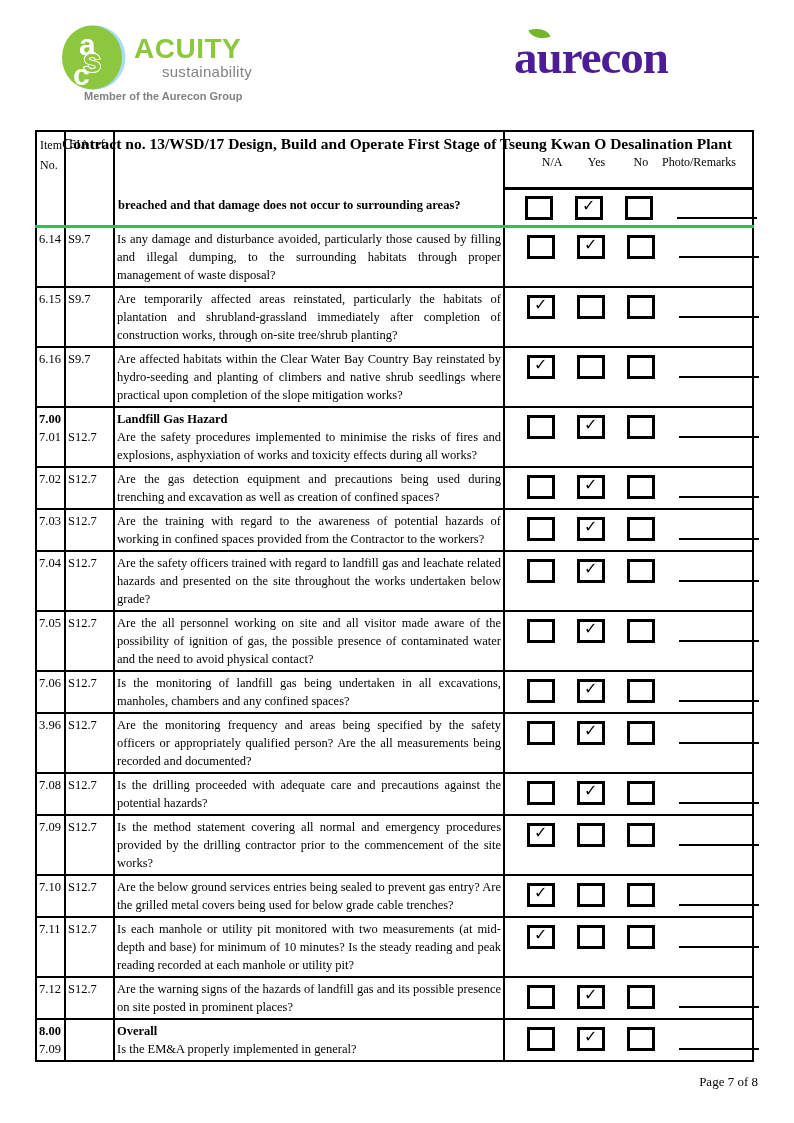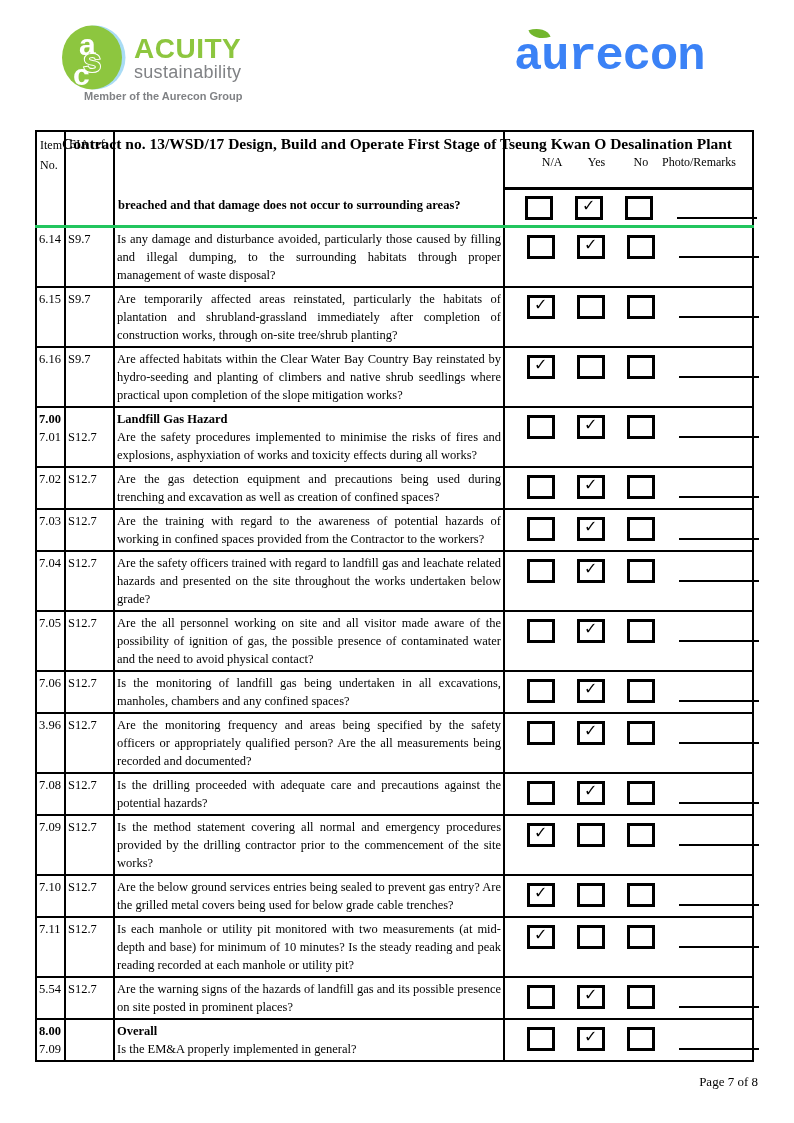--- a/index.html
+++ b/index.html
@@ -11,33 +11,33 @@
 
   
   .acuity { position:absolute; left:62px; top:22px; width:230px; height:86px; }
   .acuity-mark { position:absolute; left:0; top:2px; }
   .acuity-words { position:absolute; left:72px; top:12px; width:118px; }
   .acuity-name {
     font-family:"Liberation Sans", sans-serif; font-weight:bold;
     font-size:28px; letter-spacing:0.5px; color:#8dc63f; line-height:30px;
   }
   .acuity-sub {
-    font-family:"Liberation Sans", sans-serif; font-size:18px;
-    color:#808285; line-height:16px; letter-spacing:0.3px;
+    font-family:"Liberation Sans", sans-serif; font-size:15px;
+    color:#808285; text-align:right; line-height:16px; letter-spacing:0.3px;
   }
   .acuity-member {
     position:absolute; left:22px; top:68px; width:200px;
     font-family:"Liberation Sans", sans-serif; font-weight:bold;
     font-size:11px; color:#808285; white-space:nowrap;
   }
   .aurecon { position:absolute; right:46px; top:26px; width:234px; height:66px; }
   .aurecon-name {
     position:absolute; left:0; top:0;
-    font-family:Liberation Mono, monospace; font-weight:bold;
-    font-size:47px; letter-spacing:-1px; color:#3b82f6; line-height:62px;
+    font-family:Liberation Serif, serif; font-weight:bold;
+    font-size:47px; letter-spacing:-1px; color:#4c1d95; line-height:62px;
   }
   .aurecon-leaf {
     position:absolute; left:16px; top:1px; width:19px; height:13px;
     background:#72b62c; border-radius:0 100% 0 100%;
     transform:rotate(-18deg);
   }
 
   
   .doc-title {
     position:absolute; left:0; top:107px; width:100%;
@@ -447,21 +447,21 @@
               <span class="mark">✓</span>
             </div>
             <div class="box"></div>
             <div class="box"></div>
             <div class="rline"></div>
           </div>
         </td>
       </tr>
       <tr>
         <td class="c-item">
-          <div>5.54</div>
+          <div>7.12</div>
         </td>
         <td class="c-eia">
           <div>S12.7</div>
         </td>
         <td class="c-q">
           <div class="qtext">Are the warning signs of the hazards of landfill gas and its possible presence on site posted in prominent places?</div>
         </td>
         <td class="c-checks">
           <div class="checks">
             <div class="box"></div>

